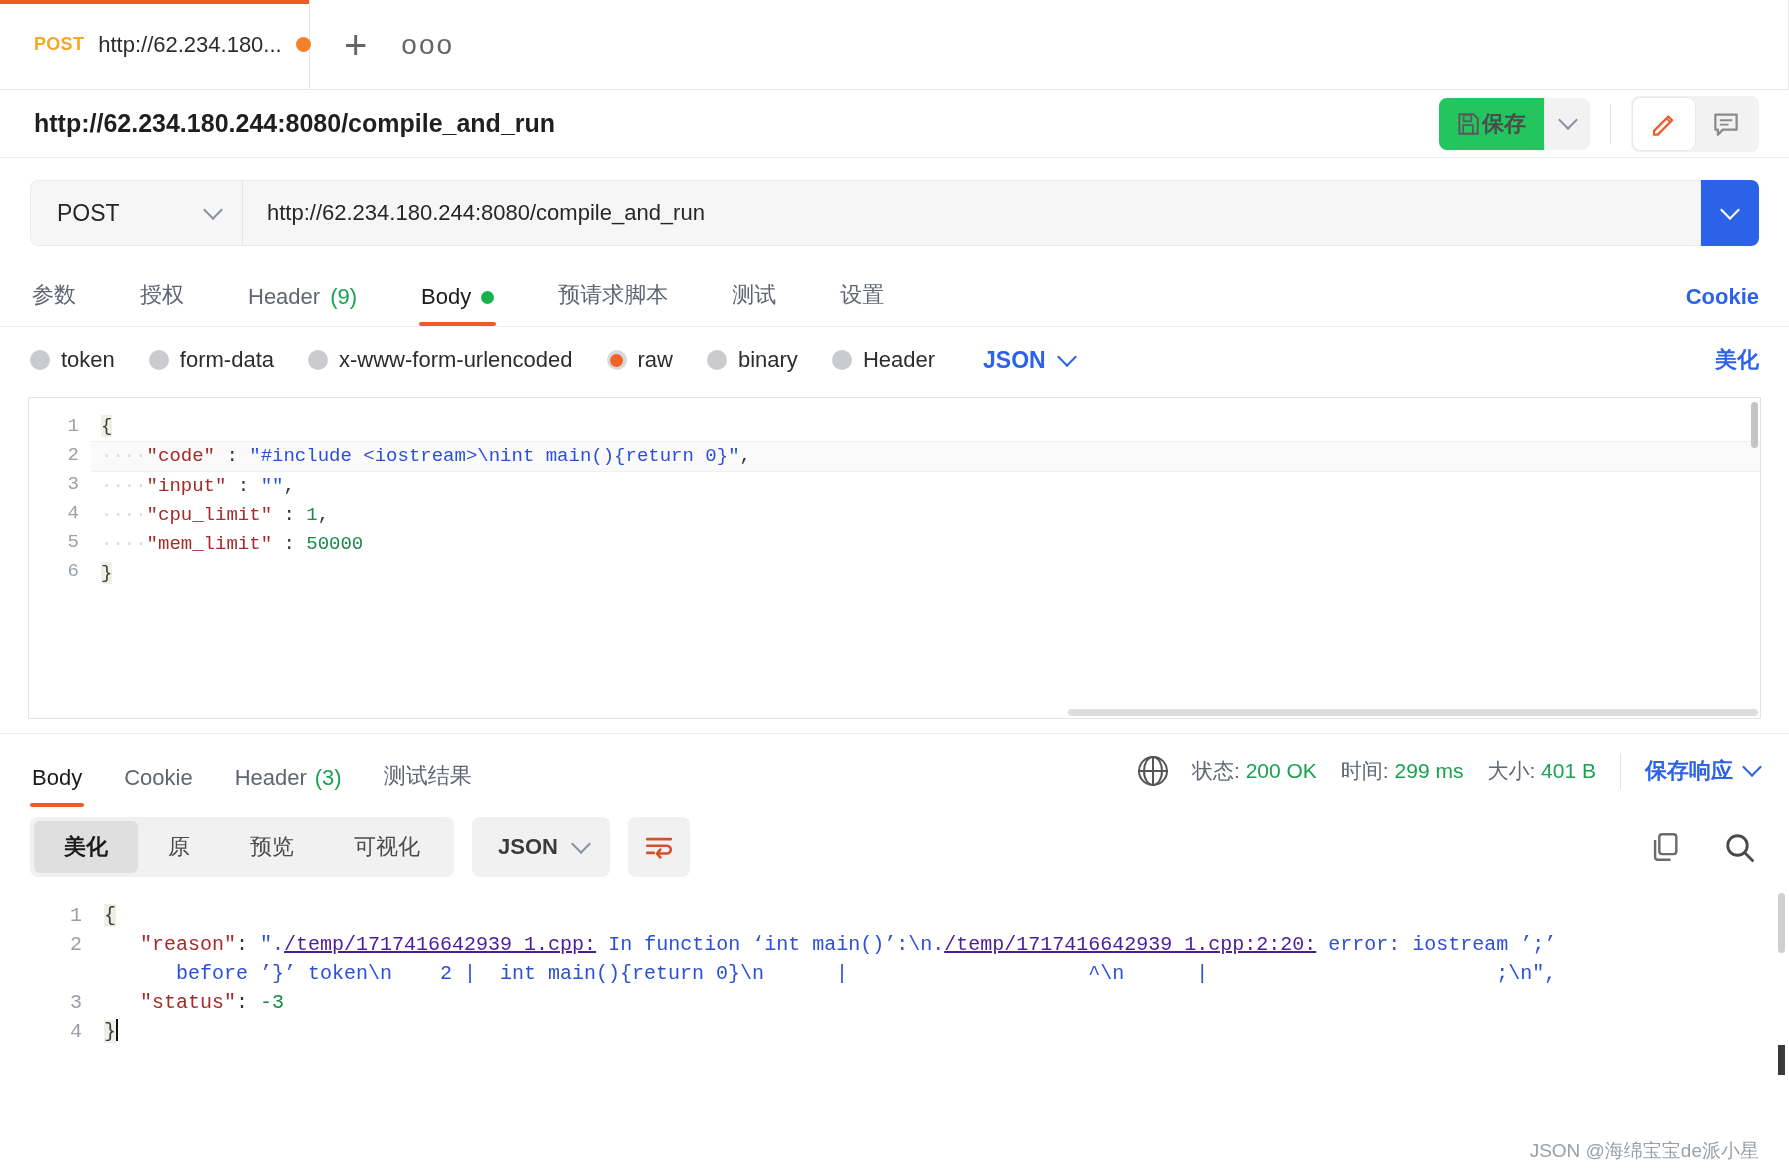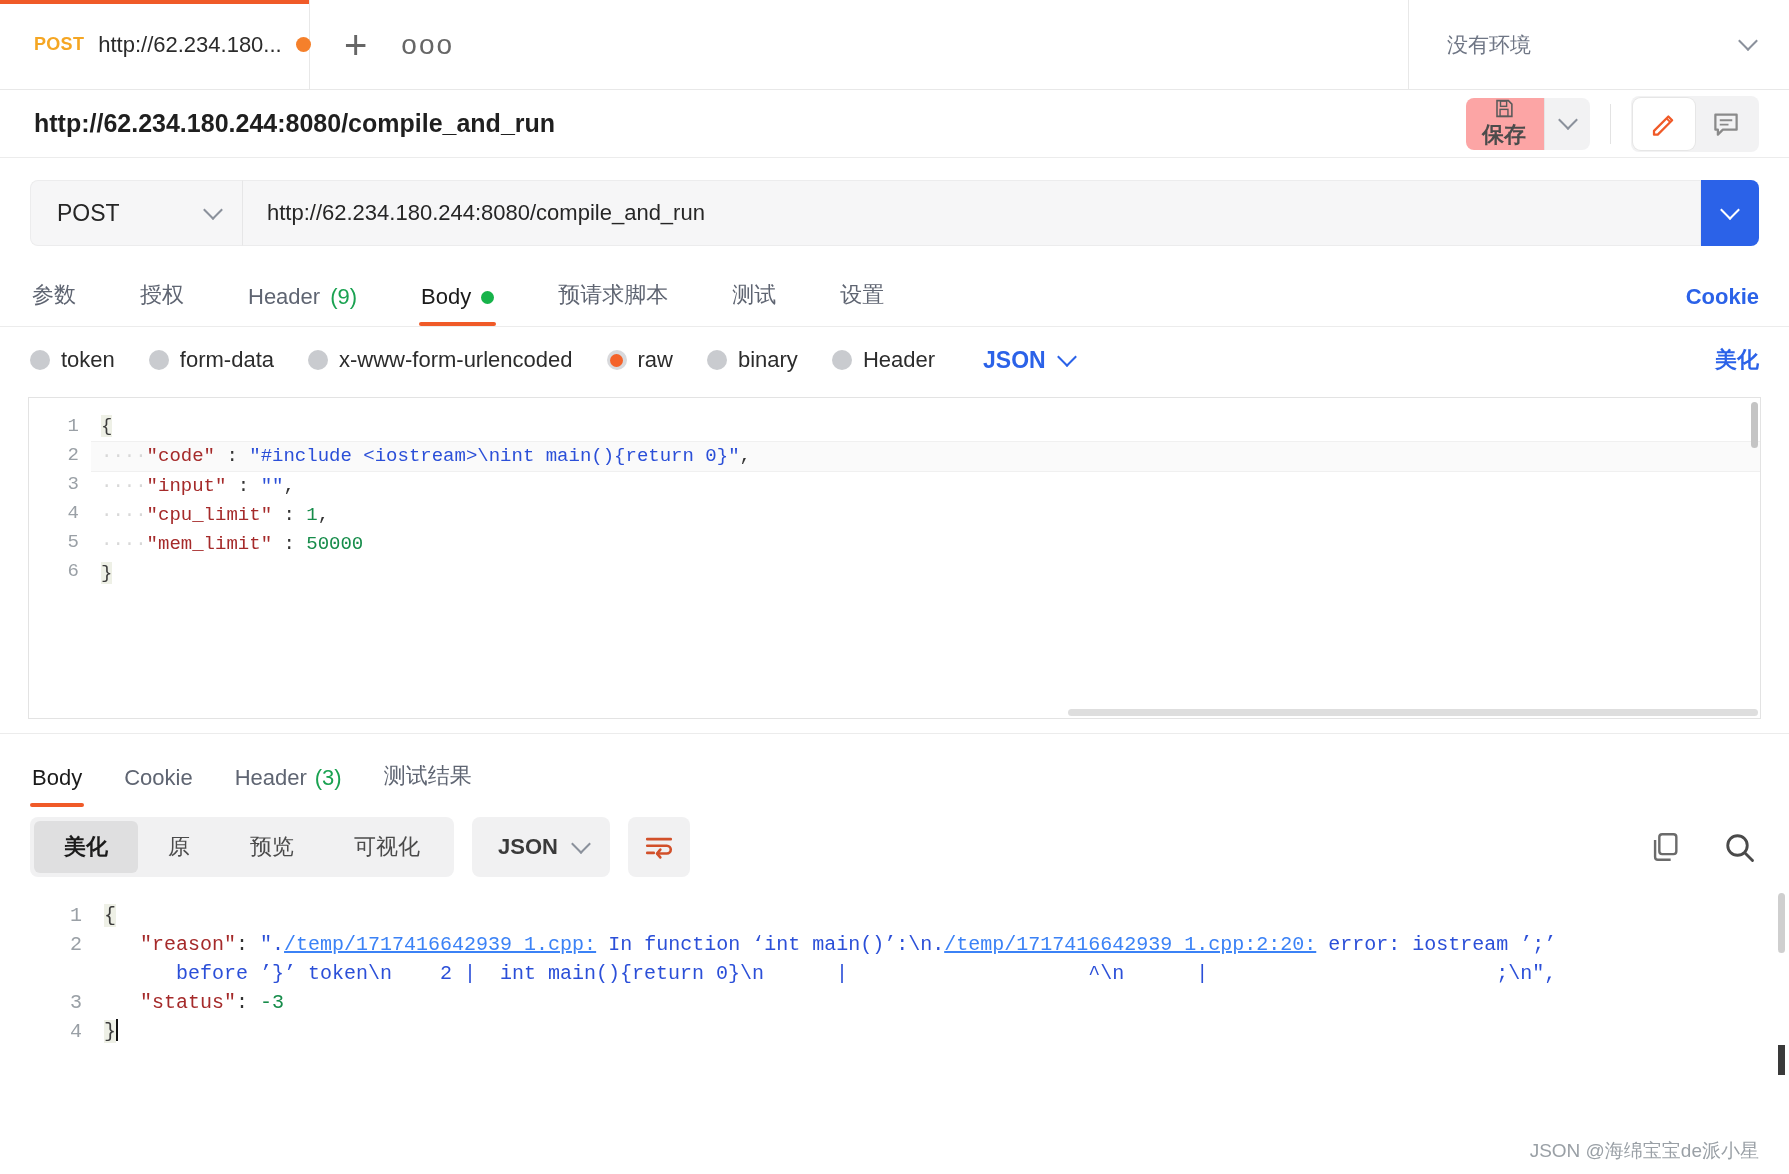--- a/index.html
+++ b/index.html
@@ -66,23 +66,22 @@
     display: flex; align-items: center;
     height: 68px;
     padding: 0 30px 0 34px;
     border-bottom: 1px solid #ececec;
   }
   .req-title { font-size: 25px; font-weight: 700; color: #1f1f1f; }
   .title-right { margin-left: auto; display: flex; align-items: center; gap: 0; }
   .save-btn {
     display:flex; align-items:center; gap: 1px;
     height: 52px; padding: 0 18px 0 16px;
-    background:#fca5a5; border-radius: 8px 0 0 8px;
+    background:#22c55e; border-radius: 8px 0 0 8px;
     cursor: pointer;
-    flex-direction: column;
   }
   .save-label { font-size: 22px; font-weight: 700; color:#4b4b4b; }
   .save-caret {
     width: 46px; height: 52px; background: #f2f2f3; border-radius: 0 8px 8px 0;
     display:flex; align-items:center; justify-content:center; cursor:pointer;
     border-left: 1px solid #e5e5e6;
   }
   .vdiv { width:1px; height:40px; background:#e3e3e3; margin: 0 20px; }
   .icon-btn {
     width: 62px; height: 52px; display:flex; align-items:center; justify-content:center;
@@ -243,21 +242,21 @@
 
   
   .resp-code-wrap { position:relative; margin: 4px 0 0 0; height: 190px; overflow:hidden; }
   .resp-code { display:flex; font-family:"Liberation Mono", monospace; }
   .resp-gutter {
     width: 96px; text-align:right; padding: 8px 14px 0 0;
     color:#9aa0a6; font-size:20px; line-height: 29px; user-select:none;
   }
   .resp-lines { flex:1; padding: 8px 0 0 8px; }
   .rline { font-size:20px; line-height:29px; white-space:pre; color:#222; }
-  .u-link { color:#3b82f6; text-decoration: underline; }
+  .u-link { color:#4c1d95; text-decoration: underline; }
   .resp-scroll-v { position:absolute; right:4px; top:0; width:7px; height:60px; background:#cfcfcf; border-radius:4px; }
   .resp-scroll-v2 { position:absolute; right:4px; bottom:8px; width:7px; height:30px; background:#3a3a3a; border-radius:0; }
   .caret-bar { display:inline-block; width:2px; height:22px; background:#111; vertical-align:-4px; }
 
   
   .watermark {
     position:absolute; right: 30px; bottom: 10px;
     font-size: 19px; color:#9aa0a6;
   }
 </style>
@@ -268,24 +267,20 @@
 
   <div class="tabbar">
     <div class="req-tab">
       <span class="req-method">POST</span>
       <span class="req-url-short">http://62.234.180...</span>
       <span class="unsaved-dot"></span>
     </div>
     <div class="tab-actions">
       <span class="plus-btn">+</span>
       <span class="dots-btn">ooo</span>
-    </div>
-    <div class="env-select">
-      <span class="env-label">没有环境</span>
-      <span class="chev"></span>
     </div>
   </div>
 
   <div class="title-row">
     <span class="req-title">http://62.234.180.244:8080/compile_and_run</span>
     <div class="title-right">
       <div class="save-btn">
         <svg width="26" height="26" viewBox="0 0 24 24">
           <path d="M4 3h13l4 4v14H4z" fill="none" stroke="#5a5a5a" stroke-width="1.8"></path>
           <rect x="8" y="3.5" width="7" height="6" fill="none" stroke="#5a5a5a" stroke-width="1.6"></rect>
@@ -417,20 +412,42 @@
         <span>Cookie</span>
       </div>
       <div class="rsp-tab">
         <span>Header</span>
         <span class="badge-count">(3)</span>
       </div>
       <div class="rsp-tab">
         <span>测试结果</span>
       </div>
     </div>
+    <div class="resp-meta">
+      <span class="globe">
+          <i></i>
+        </span>
+      <span class="meta-item">
+        <span>状态:</span>
+        <b>200 OK</b>
+      </span>
+      <span class="meta-item">
+        <span>时间:</span>
+        <b>299 ms</b>
+      </span>
+      <span class="meta-item">
+        <span>大小:</span>
+        <b>401 B</b>
+      </span>
+      <span class="meta-div"></span>
+      <span class="save-resp">
+        <span>保存响应</span>
+        <span class="chev"></span>
+      </span>
+    </div>
   </div>
 
   <div class="resp-toolbar">
     <div class="seg">
       <div class="seg-item active">美化</div>
       <div class="seg-item">原</div>
       <div class="seg-item">预览</div>
       <div class="seg-item">可视化</div>
     </div>
     <div class="fmt-select">

